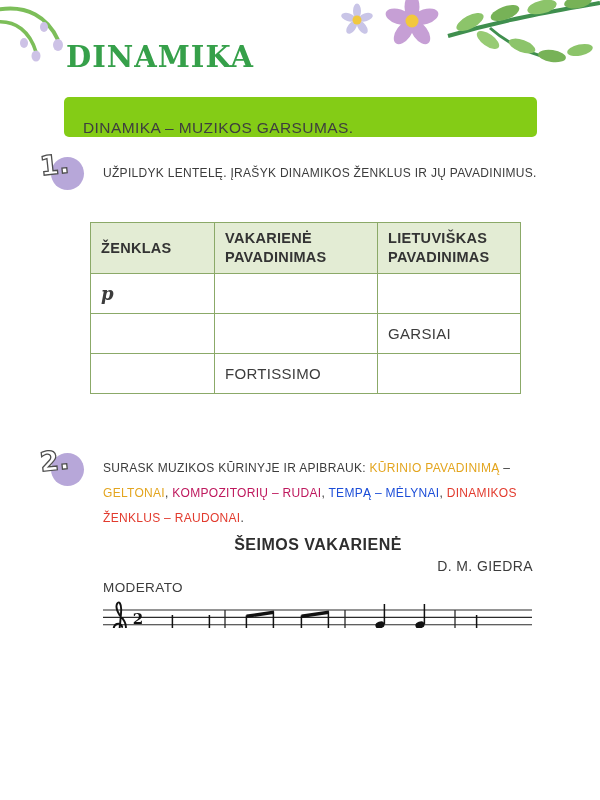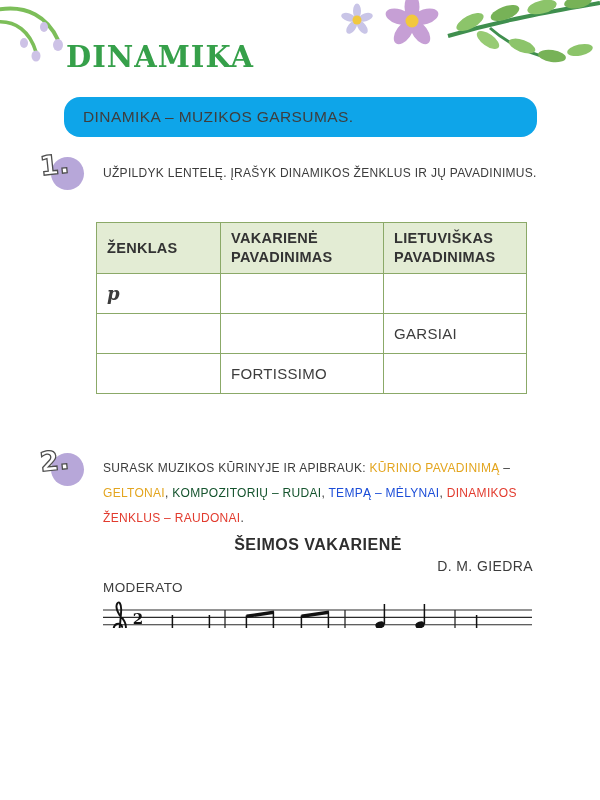--- a/index.html
+++ b/index.html
@@ -1,35 +1,35 @@
 <!DOCTYPE html>
 <html><head>
 <meta charset="utf-8">
 <style>
   html,body{margin:0;padding:0;background:#fff}
   .page{position:relative;width:600px;height:628px;background:#ffffff;overflow:hidden;
         font-family:"Liberation Sans",sans-serif;color:#3C3C3C}
   .deco{position:absolute;pointer-events:none}
   .title{position:absolute;left:66px;top:40px;font-family:"DejaVu Serif",serif;font-weight:bold;
          font-size:29px;color:#36A04A;letter-spacing:1px}
-  .banner{position:absolute;left:64px;top:97px;width:473px;height:40px;background:#0ea5e9;
-          border-radius:16px;display:flex;align-items:center;padding-left:19px;box-sizing:border-box;
+  .banner{position:absolute;left:64px;top:97px;width:473px;height:40px;background:#84cc16;
+          border-radius:5px;display:flex;align-items:flex-end;padding-left:19px;box-sizing:border-box;
           font-size:15.5px;letter-spacing:.4px;color:#3E3E3E}
   .badge{position:absolute;width:72px;height:48px}
   .badge .circle{position:absolute;left:13px;top:9px;width:33px;height:33px;border-radius:50%;background:#B7A7D9}
   .badge .num{position:absolute;left:2px;top:0;font-size:27px;font-weight:bold;color:#fff;
               -webkit-text-stroke:1.3px #4E4E4E;transform:rotate(-6deg);
               font-family:"DejaVu Sans",sans-serif;line-height:34px}
   #badge1{left:38px;top:148px}
   #badge2{left:38px;top:444px}
   .ex-text{position:absolute;left:103px;width:450px;font-size:12px;line-height:25px;letter-spacing:.3px}
   #ex1-text{top:161px}
   #ex2-text{top:456px}
-  .c-dark{color:#3C3C3C}.c-yellow{color:#E3A51F}.c-brown{color:#14532d}.c-blue{color:#1d4ed8}.c-red{color:#E23B2E}
-  table.dyn{position:absolute;left:96px;top:222px;border-collapse:collapse;table-layout:fixed;width:430px}
+  .c-dark{color:#3C3C3C}.c-yellow{color:#E3A51F}.c-brown{color:#be185d}.c-blue{color:#1d4ed8}.c-red{color:#E23B2E}
+  table.dyn{position:absolute;left:90px;top:222px;border-collapse:collapse;table-layout:fixed;width:430px}
   .dyn th,.dyn td{border:1.6px solid #8BA968;padding:2px 10px;vertical-align:middle;text-align:left}
   .dyn th{background:#E3ECD4;height:46px;font-size:14.5px;font-weight:600;line-height:19px;color:#333;letter-spacing:.3px}
   .dyn td{height:35px;font-size:15px;letter-spacing:.3px}
   .dyn td.sign{font-family:"DejaVu Serif",serif;font-style:italic;font-weight:bold;font-size:18px}
   .song-title{position:absolute;left:103px;top:536px;width:430px;text-align:center;font-weight:bold;
               font-size:16px;letter-spacing:.5px;color:#2e2e2e}
   .composer{position:absolute;left:103px;top:558px;width:430px;text-align:right;font-size:14px;letter-spacing:.4px}
   .tempo{position:absolute;left:103px;top:580px;font-size:13.5px;letter-spacing:.4px}
   .music{position:absolute;left:95px;top:593px}
   .sline{stroke:#2B2B2B;stroke-width:1.1}

